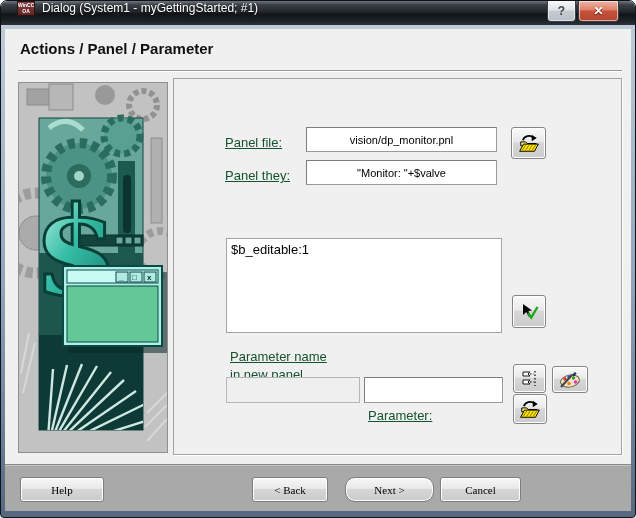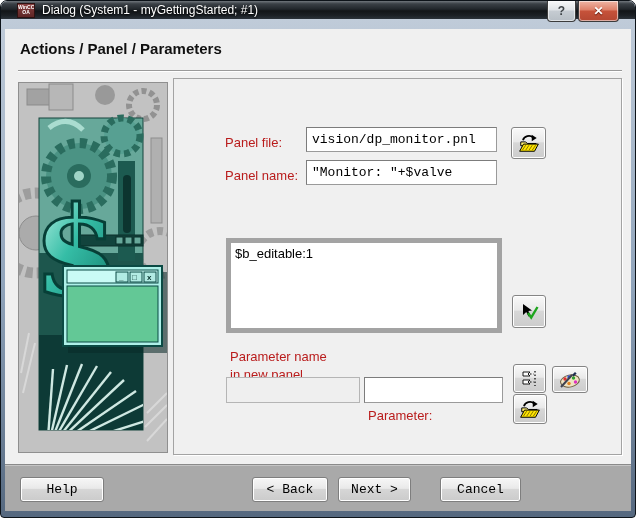--- a/index.html
+++ b/index.html
@@ -4,24 +4,24 @@
 <style>
   * { margin:0; padding:0; box-sizing:border-box; }
   html,body { background:#ffffff; font-family:"Liberation Sans", sans-serif; }
   .window {
     position:relative; width:636px; height:518px;
     border:1px solid #0d1319; border-radius:7px 7px 4px 4px;
     background:linear-gradient(#c3cedb, #90a4bb 55%, #55687f);
     overflow:hidden;
   }
   .titlebar {
-    position:absolute; top:0; left:0; right:0; height:18px;
+    position:absolute; top:0; left:0; right:0; height:24px;
     border-radius:6px 6px 0 0;
     background:linear-gradient(180deg,#70767c 0%,#3a4046 16%,#22272c 45%,#121518 55%,#1b2025 80%,#2b323a 100%);
-    display:flex; align-items:center;
+    display:flex; 
   }
   .app-icon {
     width:18px; height:15px; margin-left:16px; flex:0 0 auto;
     background:linear-gradient(#8a4040,#5e2626); border:1px solid #2e1212;
     color:#fff; font-size:5px; line-height:1.1; text-align:center; font-weight:bold;
     display:flex; flex-direction:column; justify-content:center; overflow:hidden;
   }
   .title-text {
     color:#ffffff; font-size:12px; margin-left:7px; text-shadow:0 1px 2px #000;
     white-space:nowrap;
@@ -46,49 +46,49 @@
     position:absolute; top:28px; left:4px; right:4px; bottom:6px;
     background:#f0f0f0;
   }
   .heading { position:absolute; left:15px; top:11px; font-size:15px; font-weight:bold; color:#101010; }
   .hsep { position:absolute; left:13px; top:41px; width:604px; height:2px;
           border-top:1px solid #9a9a9a; border-bottom:1px solid #ffffff; }
   .artwork { position:absolute; left:13px; top:53px; width:150px; height:371px;
              border:1px solid #8f8f8f; background:#c2c2c2; }
   .groupframe { position:absolute; left:168px; top:49px; width:449px; height:377px;
                 border:1px solid #a3a3a3; box-shadow:1px 1px 0 #ffffff; }
-  .lbl { position:absolute; font-size:13px; color:#b91c1c; white-space:nowrap; }
+  .lbl { position:absolute; font-size:13px; color:#14532d; white-space:nowrap;text-decoration:underline; }
   .input {
     position:absolute; background:#ffffff; border:1px solid #9a9a9a;
     border-top-color:#7c7c7c; border-left-color:#7c7c7c;
-    font-family:Liberation Mono, monospace; font-size:13px; color:#000; padding:2px 5px;
+    font-family:Liberation Sans, sans-serif; font-size:11px; color:#000; padding:2px 5px;text-align:center;
   }
   .input:disabled { background:#efefef; border-color:#b5b5b5; }
   .listbox {
     position:absolute; left:221px; top:209px; width:276px; height:95px;
-    background:#ffffff; border:5px solid #a3a3a3; font-size:13px; color:#000;
+    background:#ffffff; border:1px solid #a3a3a3; font-size:13px; color:#000;
     padding:1px 4px; line-height:19px; overflow:hidden;
   }
   .tbtn {
     position:absolute;
     background:linear-gradient(#f9f9f9,#e9e9e9 45%,#d7d7d7 50%,#cccccc);
     border:1px solid #858585; border-radius:3px;
     box-shadow:inset 0 0 0 1px #ffffff;
     display:flex; align-items:center; justify-content:center; cursor:default;
   }
   .footer {
     position:absolute; left:0; right:0; top:435px; bottom:0;
     background:#a9a9a9; border-top:1px solid #8a8a8a; box-shadow:inset 0 1px 0 #c4c4c4;
   }
   .wbtn {
     position:absolute; height:25px;
     background:linear-gradient(#f7f7f7,#e9e9e9 45%,#d6d6d6 50%,#cbcbcb);
     border:1px solid #7e7e7e; border-radius:3px;
     box-shadow:inset 0 0 0 1px #ffffff;
-    font-family:Liberation Mono, monospace; font-size:13px; color:#000;
+    font-family:Liberation Serif, serif; font-size:11px; color:#000;
     display:flex; align-items:center; justify-content:center; cursor:default;
   }
 </style>
 </head>
 <body>
 
 <div class="window">
 
   <div class="titlebar">
     <div class="app-icon">
@@ -101,21 +101,21 @@
         <span>?</span>
       </div>
       <div class="cap-btn cap-close">
         <span>✕</span>
       </div>
     </div>
   </div>
 
   <div class="body">
 
-    <div class="heading">Actions / Panel / Parameters</div>
+    <div class="heading">Actions / Panel / Parameter</div>
     <div class="hsep"></div>
 
     <div class="artwork">
       <svg width="148" height="369" viewBox="0 0 148 369">
         <defs>
           <linearGradient id="tealGrad" x1="0" y1="0" x2="1" y2="1">
             <stop offset="0" stop-color="#d9fff4"></stop>
             <stop offset="0.45" stop-color="#35bda6"></stop>
             <stop offset="1" stop-color="#0c6e60"></stop>
           </linearGradient>
@@ -200,21 +200,21 @@
         <polygon points="1.5,16.5 5,10 18.5,10 15,16.5" fill="#ffe600" stroke="#000" stroke-width="0.9"></polygon>
         <g stroke="#7a6600" stroke-width="0.8">
           <line x1="4" y1="15.5" x2="7" y2="11"></line>
             <line x1="7" y1="15.5" x2="10" y2="11"></line>
           <line x1="10" y1="15.5" x2="13" y2="11"></line>
             <line x1="13" y1="15.5" x2="16" y2="11"></line>
         </g>
       </svg>
     </div>
 
-    <div class="lbl" style="left:220px; top:139px;">Panel name:</div>
+    <div class="lbl" style="left:220px; top:139px;">Panel they:</div>
     <input class="input" style="left: 301px; top: 131px; width: 191px; height: 25px;" value="&quot;Monitor: &quot;+$valve">
 
     <div class="listbox">
       <div>$b_editable:1</div>
     </div>
     <div class="tbtn" style="left:507px; top:266px; width:34px; height:33px;">
       <svg width="22" height="20" viewBox="0 0 22 20">
         <polygon points="5,2 5,13 8.3,10 10.4,14.6 12.6,13.4 10.4,8.9 14,8.6" fill="#000"></polygon>
         <path d="M10 11 l3.2 4.5 L19.5 5" fill="none" stroke="#1ea51e" stroke-width="2.4"></path>
       </svg>
@@ -262,21 +262,21 @@
       </svg>
     </div>
 
     <div class="footer"></div>
     <div class="wbtn" style="left:15px; top:448px; width:84px;">
       <span>Help</span>
     </div>
     <div class="wbtn" style="left:247px; top:448px; width:76px;">
       <span>&lt; Back</span>
     </div>
-    <div class="wbtn" style="left:333px; top:448px; width:73px;">
+    <div class="wbtn" style="left:340px; top:448px; width:89px;border-radius:10px;">
       <span>Next &gt;</span>
     </div>
     <div class="wbtn" style="left:435px; top:448px; width:81px;">
       <span>Cancel</span>
     </div>
 
   </div>
 </div>
 
 </body></html>

